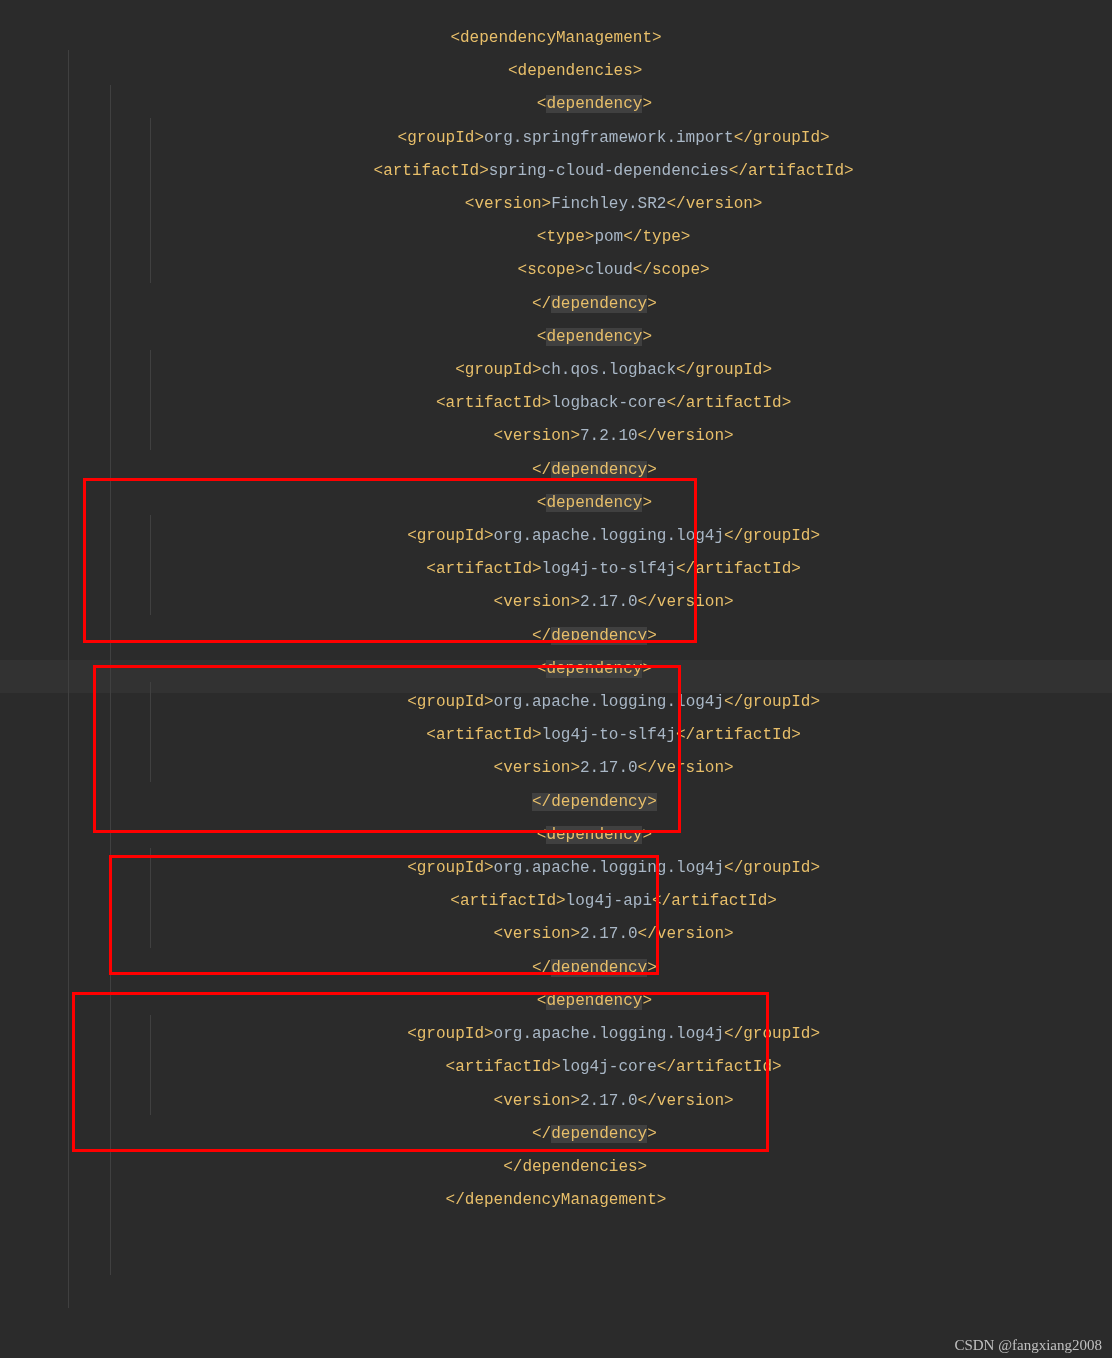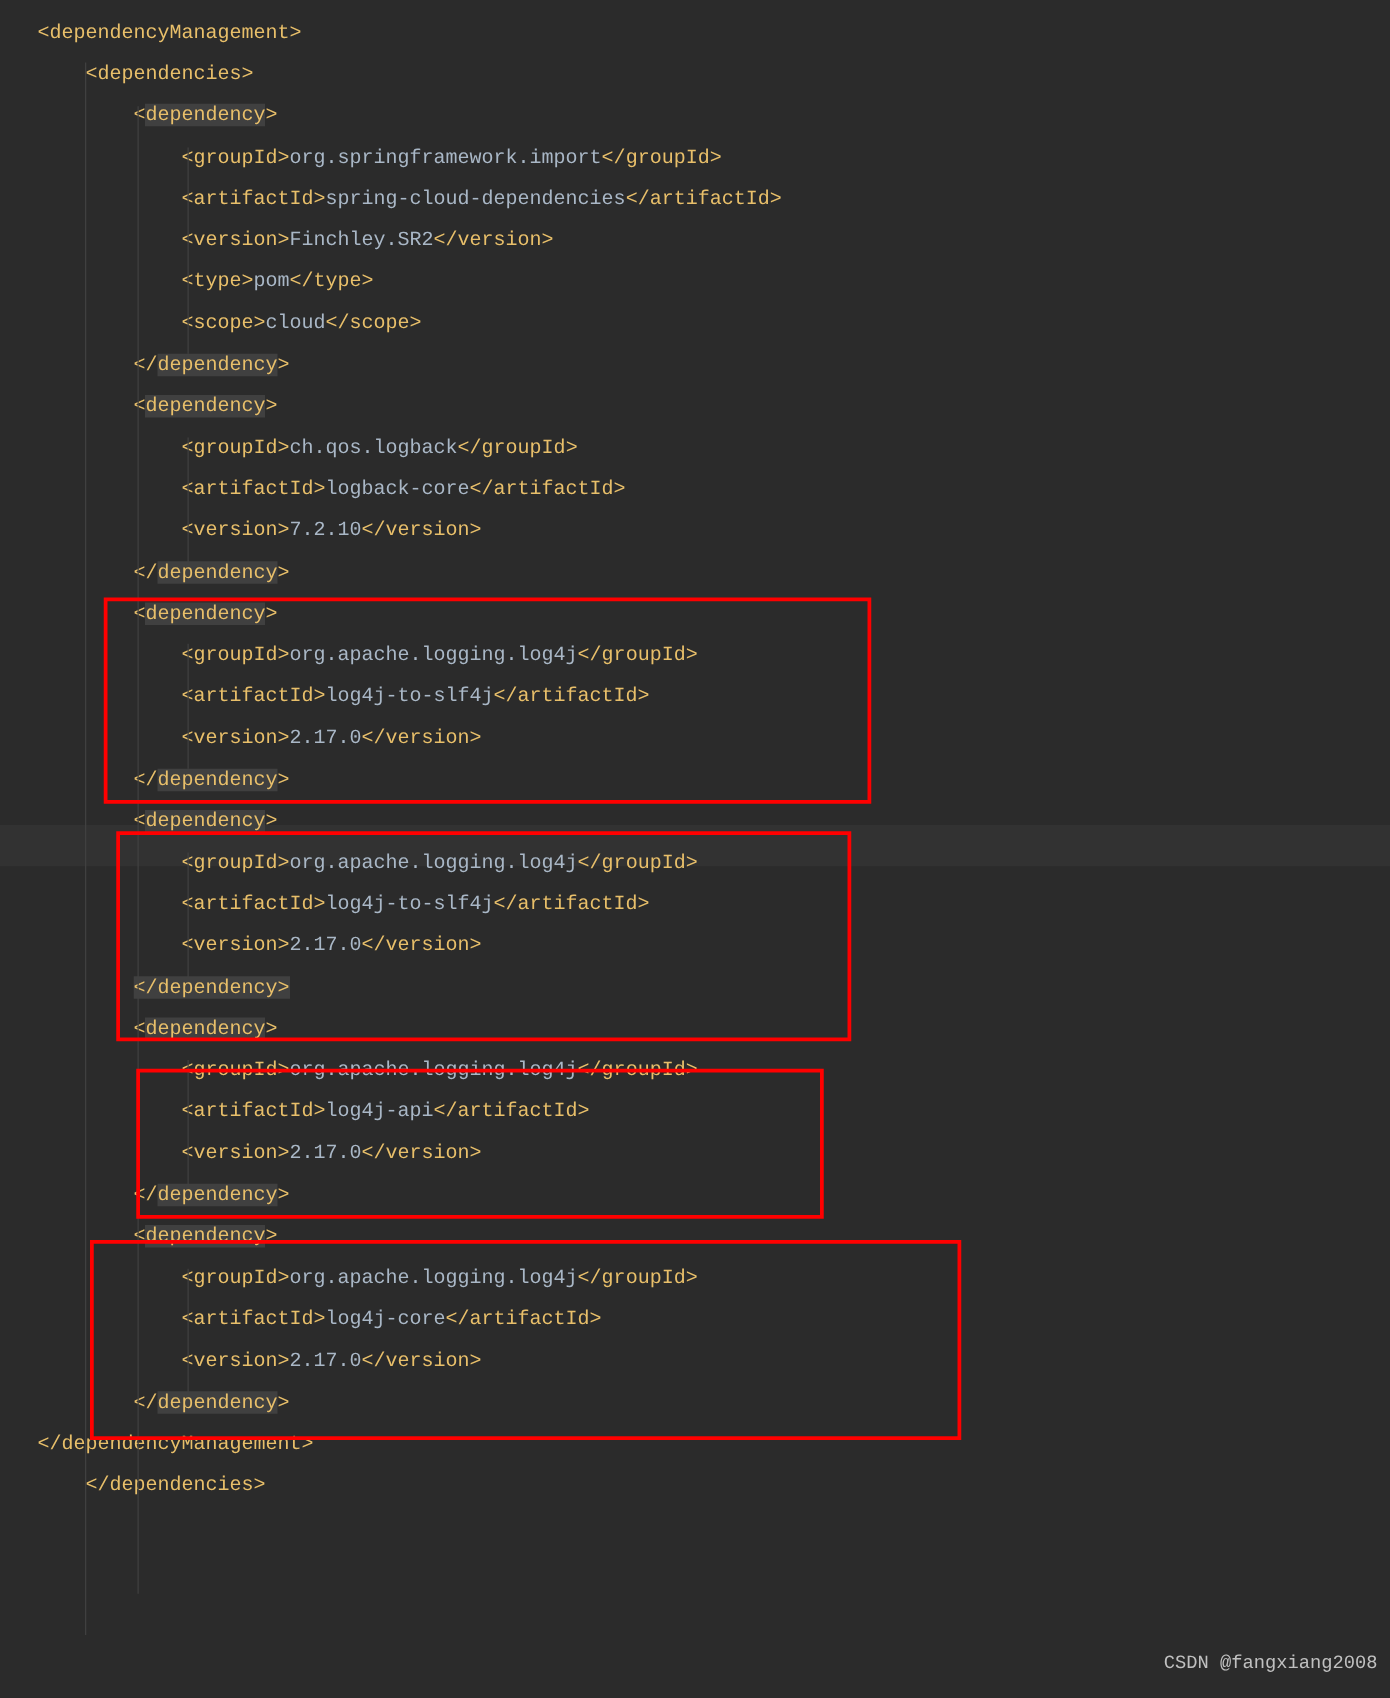--- a/index.html
+++ b/index.html
@@ -1,26 +1,26 @@
 <!DOCTYPE html>
 <html><head>
 <meta charset="utf-8">
 <style>
 * { margin:0; padding:0; box-sizing:border-box; }
 body { background:#2b2b2b; font-family:"Courier New",monospace; font-size:16px; position:relative; width:1112px; height:1358px; overflow:hidden; }
-.code { padding:10px 30px; line-height:33.2px; }
+.code { padding:22px 30px; line-height:33.2px;text-align:center; }
 .line { white-space:pre; position:relative; }
 .bracket { color:#e8bf6a; }
 .tag { color:#e8bf6a; }
 .txt { color:#a9b7c6; }
 .guide { position:absolute; width:1px; background:#404040; top:0; bottom:0; }
 .hlw { background:#404040; }
 .hll { position:absolute; left:0; right:0; height:33.2px; background:#323232; z-index:-1; }
 .rbox { position:absolute; border:3px solid #ff0000; pointer-events:none; }
-.watermark { position:absolute; right:10px; bottom:19px; color:#c0c0c0; font-family:Liberation Mono, monospace; font-size:15px; }
+.watermark { position:absolute; right:10px; bottom:4px; color:#c0c0c0; font-family:Liberation Serif, serif; font-size:15px; }
 </style>
 </head>
 <body>
 
 <div class="hll" style="top:660px"></div>
 <div class="code">
 
 <div class="line"><span class="bracket">&lt;</span><span class="tag">dependencyManagement</span><span class="bracket">&gt;</span></div>
 
 <div class="line">    <span class="bracket">&lt;</span><span class="tag">dependencies</span><span class="bracket">&gt;</span></div>
@@ -56,22 +56,22 @@
 <div class="line">            <span class="bracket">&lt;</span><span class="tag">artifactId</span><span class="bracket">&gt;</span><span class="txt">log4j-api</span><span class="bracket">&lt;/</span><span class="tag">artifactId</span><span class="bracket">&gt;</span></div>
 <div class="line">            <span class="bracket">&lt;</span><span class="tag">version</span><span class="bracket">&gt;</span><span class="txt">2.17.0</span><span class="bracket">&lt;/</span><span class="tag">version</span><span class="bracket">&gt;</span></div>
 <div class="line">        <span class="bracket">&lt;/</span><span class="tag hlw">dependency</span><span class="bracket">&gt;</span></div>
 
 <div class="line">        <span class="bracket">&lt;</span><span class="tag hlw">dependency</span><span class="bracket">&gt;</span></div>
 <div class="line">            <span class="bracket">&lt;</span><span class="tag">groupId</span><span class="bracket">&gt;</span><span class="txt">org.apache.logging.log4j</span><span class="bracket">&lt;/</span><span class="tag">groupId</span><span class="bracket">&gt;</span></div>
 <div class="line">            <span class="bracket">&lt;</span><span class="tag">artifactId</span><span class="bracket">&gt;</span><span class="txt">log4j-core</span><span class="bracket">&lt;/</span><span class="tag">artifactId</span><span class="bracket">&gt;</span></div>
 <div class="line">            <span class="bracket">&lt;</span><span class="tag">version</span><span class="bracket">&gt;</span><span class="txt">2.17.0</span><span class="bracket">&lt;/</span><span class="tag">version</span><span class="bracket">&gt;</span></div>
 <div class="line">        <span class="bracket">&lt;/</span><span class="tag hlw">dependency</span><span class="bracket">&gt;</span></div>
 
+<div class="line">    <span class="bracket">&lt;/</span><span class="tag">dependencies</span><span class="bracket">&gt;</span></div>
 <div class="line"><span class="bracket">&lt;/</span><span class="tag">dependencyManagement</span><span class="bracket">&gt;</span></div>
-<div class="line">    <span class="bracket">&lt;/</span><span class="tag">dependencies</span><span class="bracket">&gt;</span></div>
 
 </div>
 
 <div class="guide" style="left:68px; top:50px; height:1258px"></div>
 <div class="guide" style="left:110px; top:85px; height:1190px"></div>
 <div class="guide" style="left:150px; top:118px; height:165px"></div>
 <div class="guide" style="left:150px; top:350px; height:100px"></div>
 <div class="guide" style="left:150px; top:515px; height:100px"></div>
 <div class="guide" style="left:150px; top:682px; height:100px"></div>
 <div class="guide" style="left:150px; top:848px; height:100px"></div>

